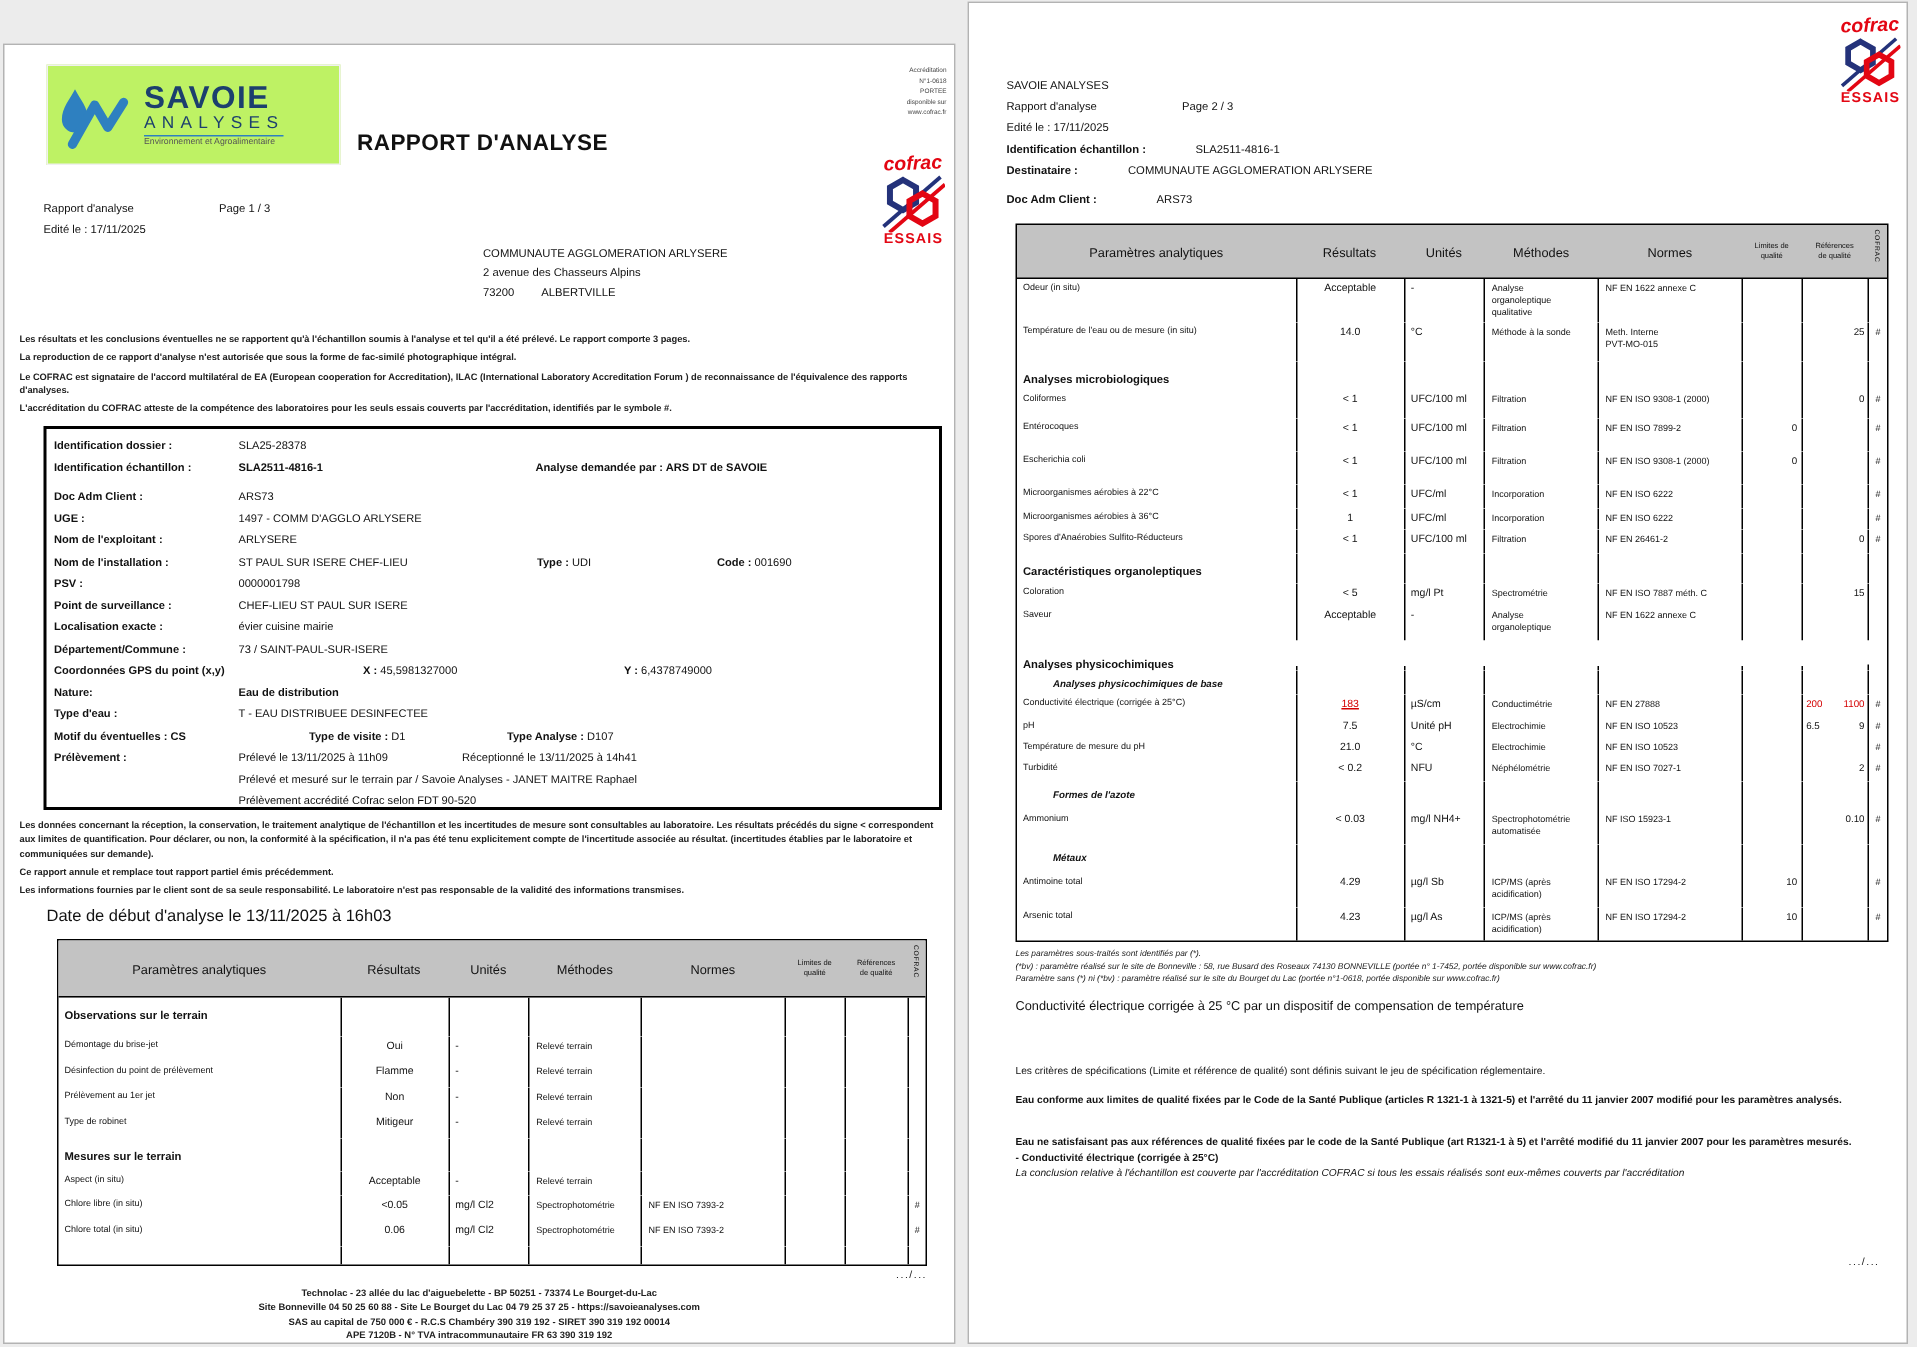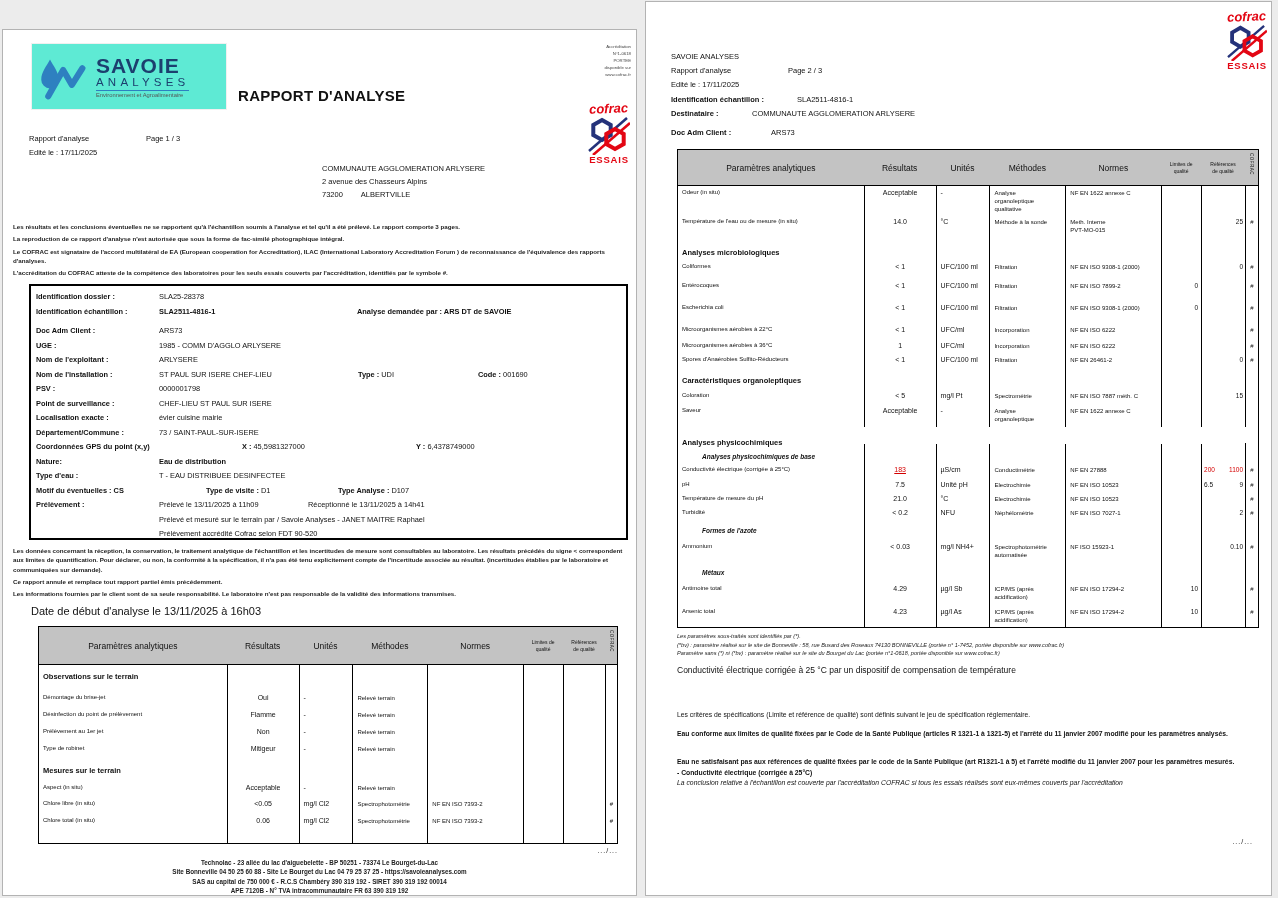--- a/index.html
+++ b/index.html
@@ -4,21 +4,21 @@
 <style>
   *{margin:0;padding:0;box-sizing:border-box}
   html,body{width:1278px;height:898px;overflow:hidden}
   body{background:#ececec;font-family:"Liberation Sans",sans-serif;color:#111}
   #screen{position:relative;width:1278px;height:898px}
   .page{position:absolute;background:#fff;border:1px solid #b3b3b3}
   #p1{left:2px;top:29px;width:635px;height:867px}
   #p2{left:645px;top:1px;width:627px;height:895px}
 
   
-  #brand{position:absolute;left:28px;top:13px;width:196px;height:67px;background:#5eead4;border:1px solid #f0f0f0;display:flex;align-items:center}
+  #brand{position:absolute;left:28px;top:13px;width:196px;height:67px;background:#bef264;border:1px solid #f0f0f0;display:flex;align-items:center}
   #brand svg{margin-left:4px}
   .brand-text{margin-left:4px}
   .brand-top{font-size:21px;font-weight:bold;color:#1c3f6e;letter-spacing:1px;line-height:20px}
   .brand-bottom{font-size:11.5px;color:#1c3f6e;letter-spacing:4.2px;line-height:13px}
   .brand-tag{font-size:5.8px;color:#555;border-top:1px solid #2e80c0;padding-top:1px;margin-top:1px}
   #title1{position:absolute;left:235px;top:57px;font-size:15px;font-weight:bold;letter-spacing:.3px}
   #accr{position:absolute;left:576px;top:14px;width:56px;font-size:4.3px;line-height:1.6;color:#444;text-align:right;padding-right:4px}
   .cofrac{display:flex;flex-direction:column;align-items:center}
   #cofrac1{position:absolute;left:581px;top:72px;width:50px}
   #cofrac2{position:absolute;left:578px;top:8px;width:46px}
@@ -161,21 +161,21 @@
           <span class="idlabel">Identification échantillon :</span>
           <span class="idvalue b">SLA2511-4816-1</span>
           <span class="idextra" style="left: 326px;"><span class="b">Analyse demandée par : </span><span class="b">ARS DT de SAVOIE</span></span>
         </div>
         <div class="idrow gap">
           <span class="idlabel">Doc Adm Client :</span>
           <span class="idvalue">ARS73</span>
         </div>
         <div class="idrow">
           <span class="idlabel">UGE :</span>
-          <span class="idvalue">1985 - COMM D'AGGLO ARLYSERE</span>
+          <span class="idvalue">1497 - COMM D'AGGLO ARLYSERE</span>
         </div>
         <div class="idrow">
           <span class="idlabel">Nom de l'exploitant :</span>
           <span class="idvalue">ARLYSERE</span>
         </div>
         <div class="idrow">
           <span class="idlabel">Nom de l'installation :</span>
           <span class="idvalue">ST PAUL SUR ISERE CHEF-LIEU</span>
           <span class="idextra" style="left: 327px;"><span class="b">Type : </span><span>UDI</span></span>
           <span class="idextra" style="left: 447px;"><span class="b">Code : </span><span>001690</span></span>

